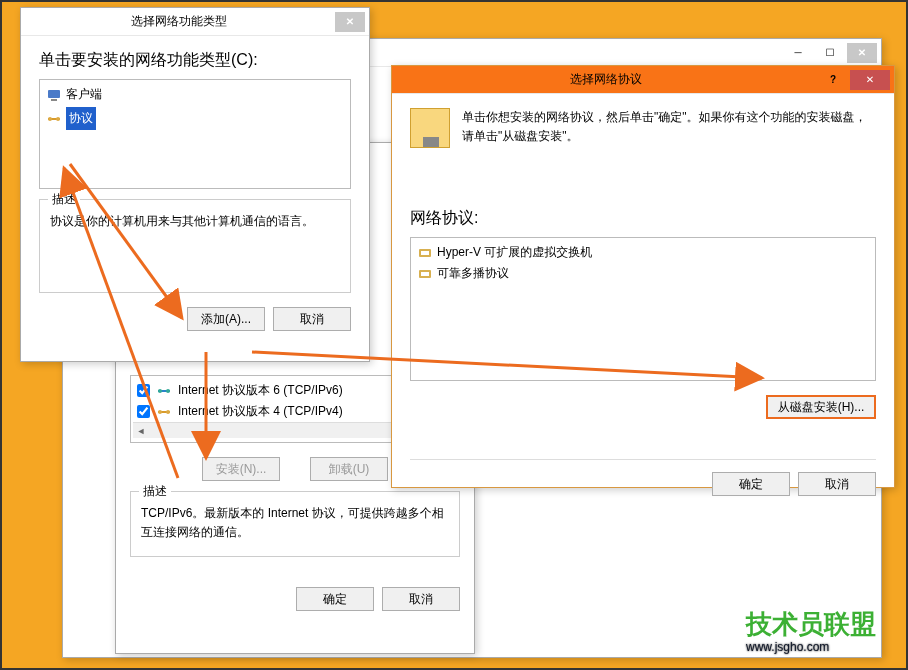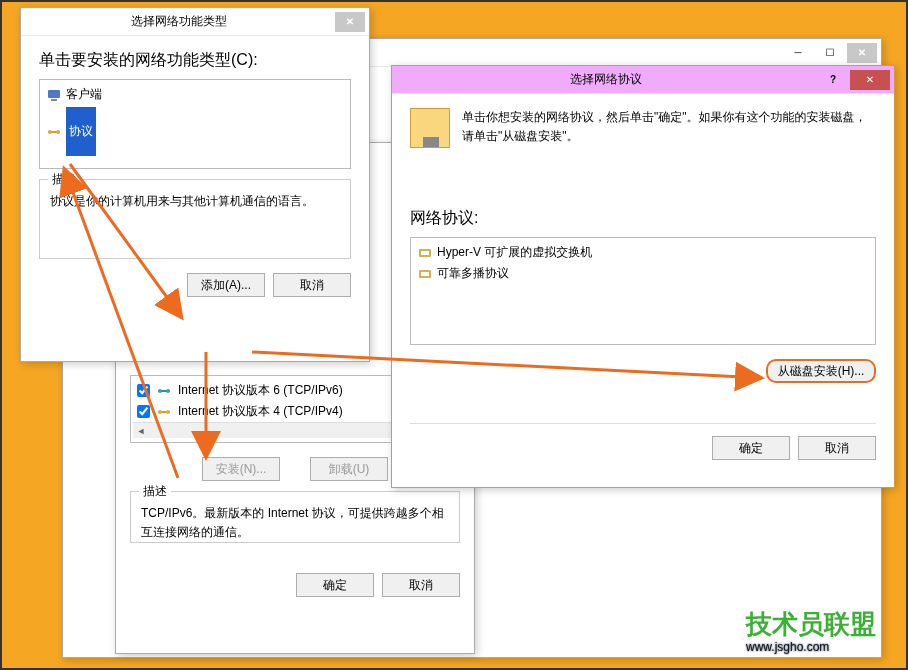--- a/index.html
+++ b/index.html
@@ -21,21 +21,21 @@
 }
 .titlebar {
   height: 28px;
   display: flex;
   align-items: center;
   padding: 0 4px;
   background: #fff;
   border-bottom: 1px solid #e8e8e8;
 }
 .titlebar-colored {
-  background: #f0abfc;
+  background: #f97316;
 }
 .titlebar .title {
   flex: 1;
   text-align: center;
   font-size: 12px;
 }
 .titlebar-left .title { text-align: left; padding-left: 6px; }
 .titlebtn {
   width: 30px;
   height: 20px;
@@ -63,32 +63,32 @@
 .listrow {
   display: flex;
   align-items: center;
   padding: 2px 4px;
   gap: 4px;
   font-size: 12px;
 }
 .listrow.selected .lbl {
   background: #2060cc;
   color: #fff;
-  padding: 16px 3px;
+  padding: 3px 3px;
 }
 .icon-box {
   display: inline-flex;
   width: 16px;
   height: 16px;
   align-items: center;
   justify-content: center;
 }
 .group {
   border: 1px solid #ccc;
-  padding: 12px 10px 0;
+  padding: 12px 10px 14px;
   margin-top: 10px;
   position: relative;
 }
 .group .legend {
   position: absolute;
   top: -9px;
   left: 8px;
   background: #fff;
   padding: 0 4px;
   font-size: 12px;
@@ -221,21 +221,21 @@
   </div>
 </div>
 
 <div class="window" style="left:18px; top:5px; width:350px; height:355px;">
   <div class="titlebar">
     <span class="title">选择网络功能类型</span>
     <button class="titlebtn close-gray">✕</button>
   </div>
   <div class="dlg-body">
     <div class="subtitle">单击要安装的网络功能类型(C):</div>
-    <div class="listbox" style="height:90px;text-align:right;">
+    <div class="listbox" style="height:110px;text-align:right;">
       <div class="listrow">
         <span class="icon-box">
           <svg class="icon-svg" width="14" height="14">
               <rect x="1" y="2" width="12" height="8" fill="#4a7ac8" rx="1"></rect>
               <rect x="4" y="11" width="6" height="2" fill="#888"></rect>
             </svg>
         </span>
         <span class="lbl">客户端</span>
       </div>
       <div class="listrow selected">
@@ -268,42 +268,42 @@
   </div>
   <div class="dlg-body">
     <div style="display:flex; gap:12px; margin-bottom:24px;">
       <div class="icon-box" style="width:40px;height:40px;">
         <div class="info-icon"></div>
       </div>
       <div class="desc-text" style="flex:1;">单击你想安装的网络协议，然后单击"确定"。如果你有这个功能的安装磁盘，请单击"从磁盘安装"。</div>
     </div>
     <div style="height:36px;"></div>
     <div class="subtitle">网络协议:</div>
-    <div class="listbox" style="height:108px;text-align:center;">
+    <div class="listbox" style="height:144px;text-align:center;">
       <div class="listrow">
         <span class="icon-box">
           <svg class="icon-svg" width="14" height="14">
               <rect x="1" y="3" width="12" height="8" fill="#d8b050" rx="1"></rect>
               <rect x="3" y="5" width="8" height="4" fill="#fff"></rect>
             </svg>
         </span>
         <span class="lbl">Hyper-V 可扩展的虚拟交换机</span>
       </div>
       <div class="listrow">
         <span class="icon-box">
           <svg class="icon-svg" width="14" height="14">
               <rect x="1" y="3" width="12" height="8" fill="#d8b050" rx="1"></rect>
               <rect x="3" y="5" width="8" height="4" fill="#fff"></rect>
             </svg>
         </span>
         <span class="lbl">可靠多播协议</span>
       </div>
     </div>
     <div class="btnrow">
-      <button class="btn highlight" style="min-width:110px;border-radius:10px;">从磁盘安装(H)...</button>
+      <button class="btn highlight" style="min-width:110px;">从磁盘安装(H)...</button>
     </div>
     <div style="border-top:1px solid #ddd; margin-top:40px; padding-top:12px;">
       <div class="btnrow" style="margin-top:0;">
         <button class="btn">确定</button>
         <button class="btn">取消</button>
       </div>
     </div>
   </div>
 </div>
 

